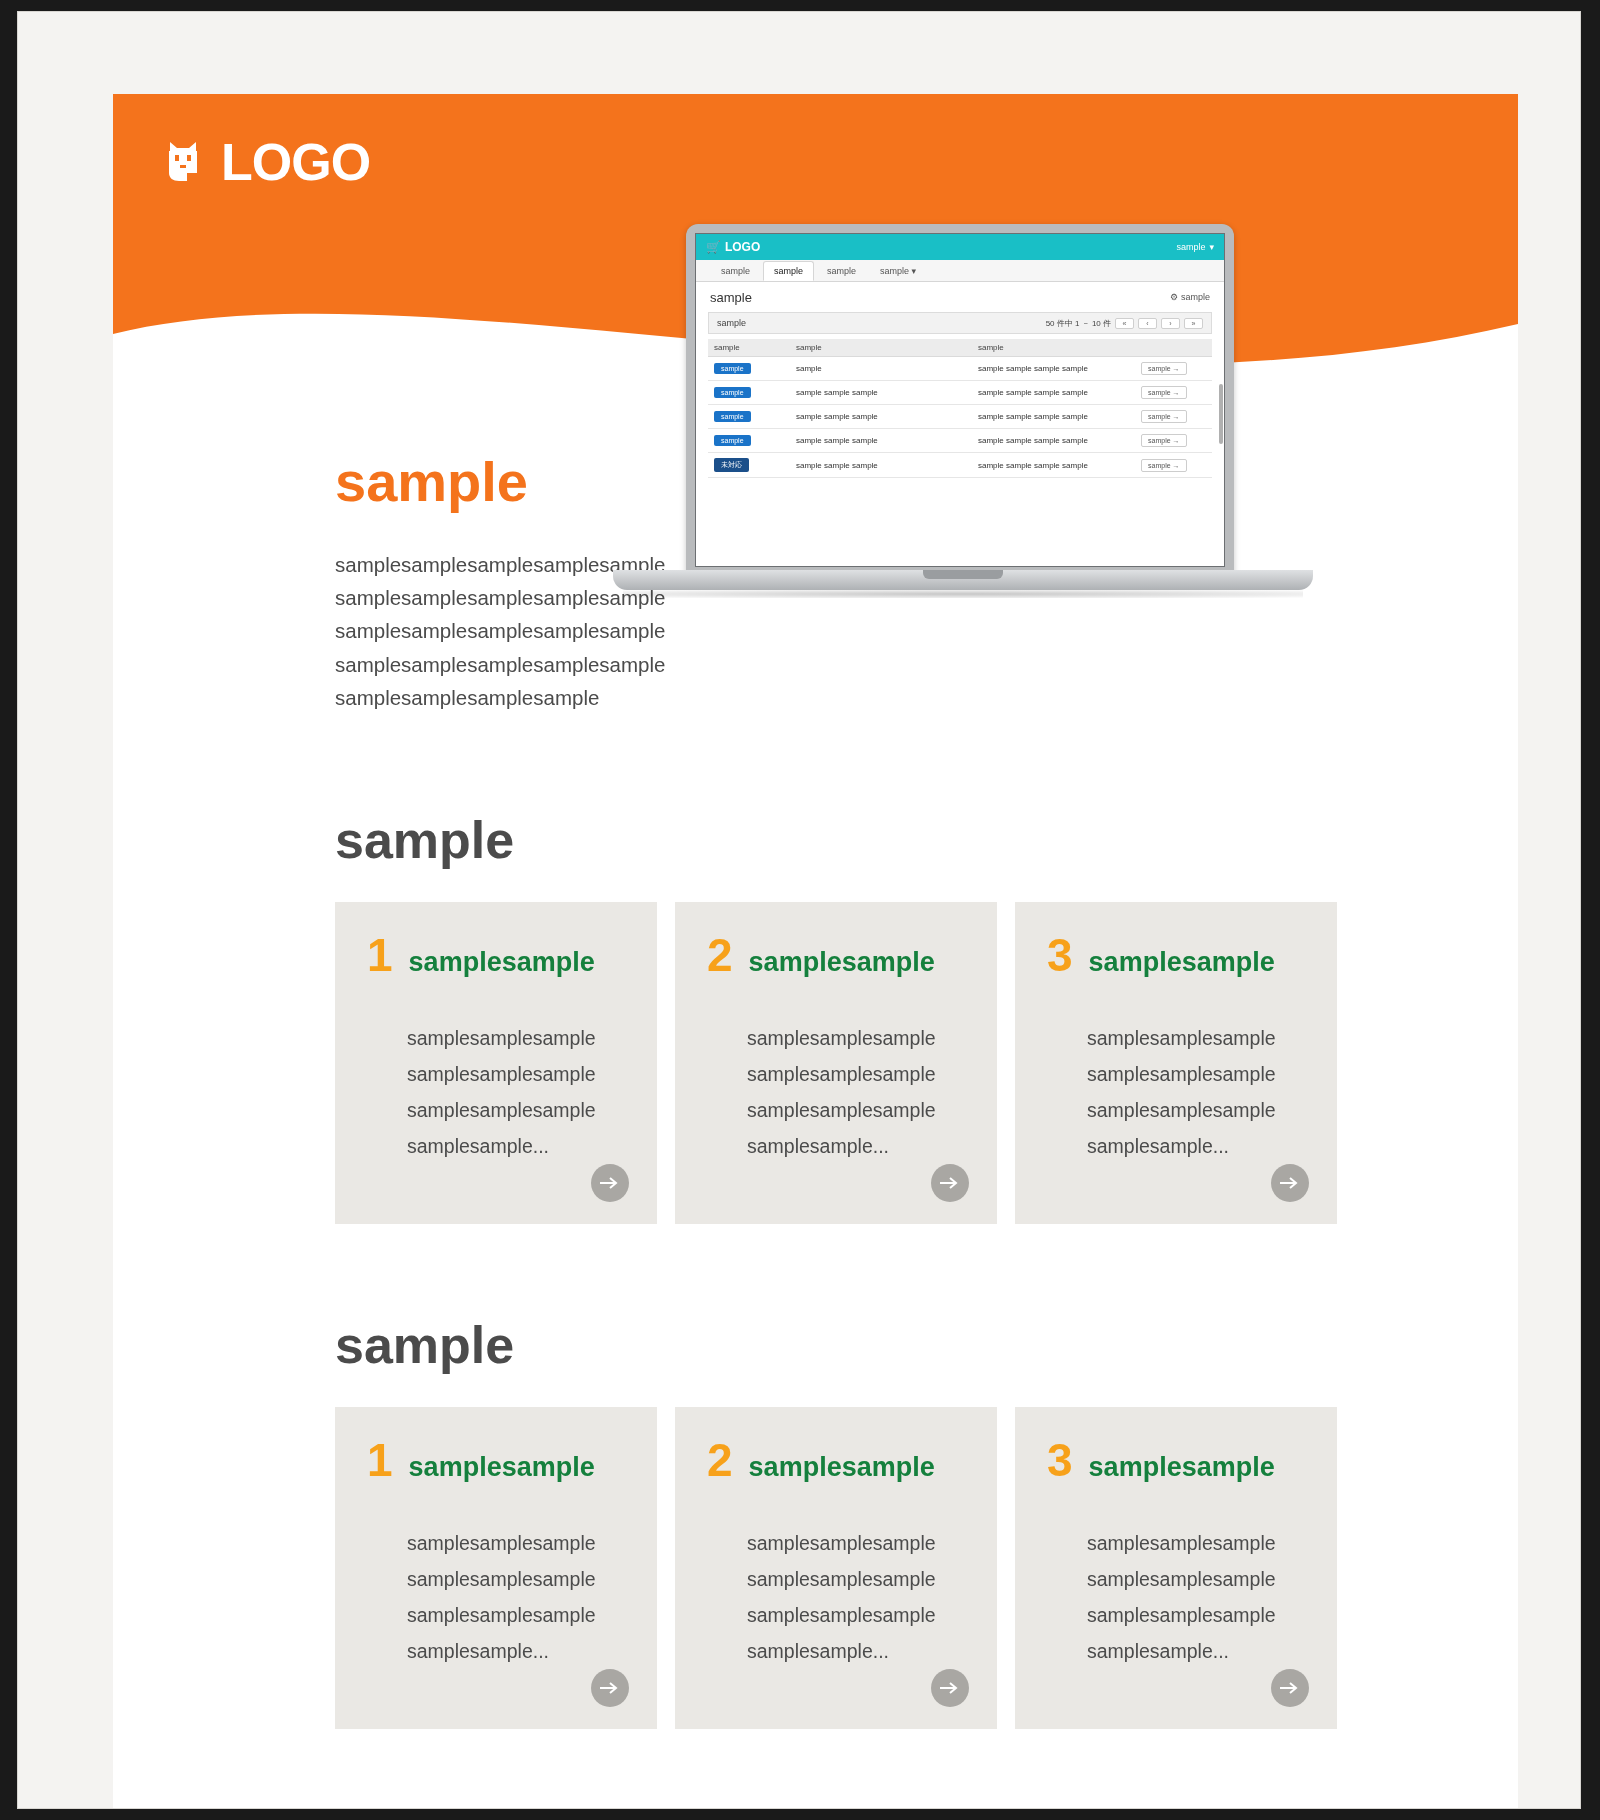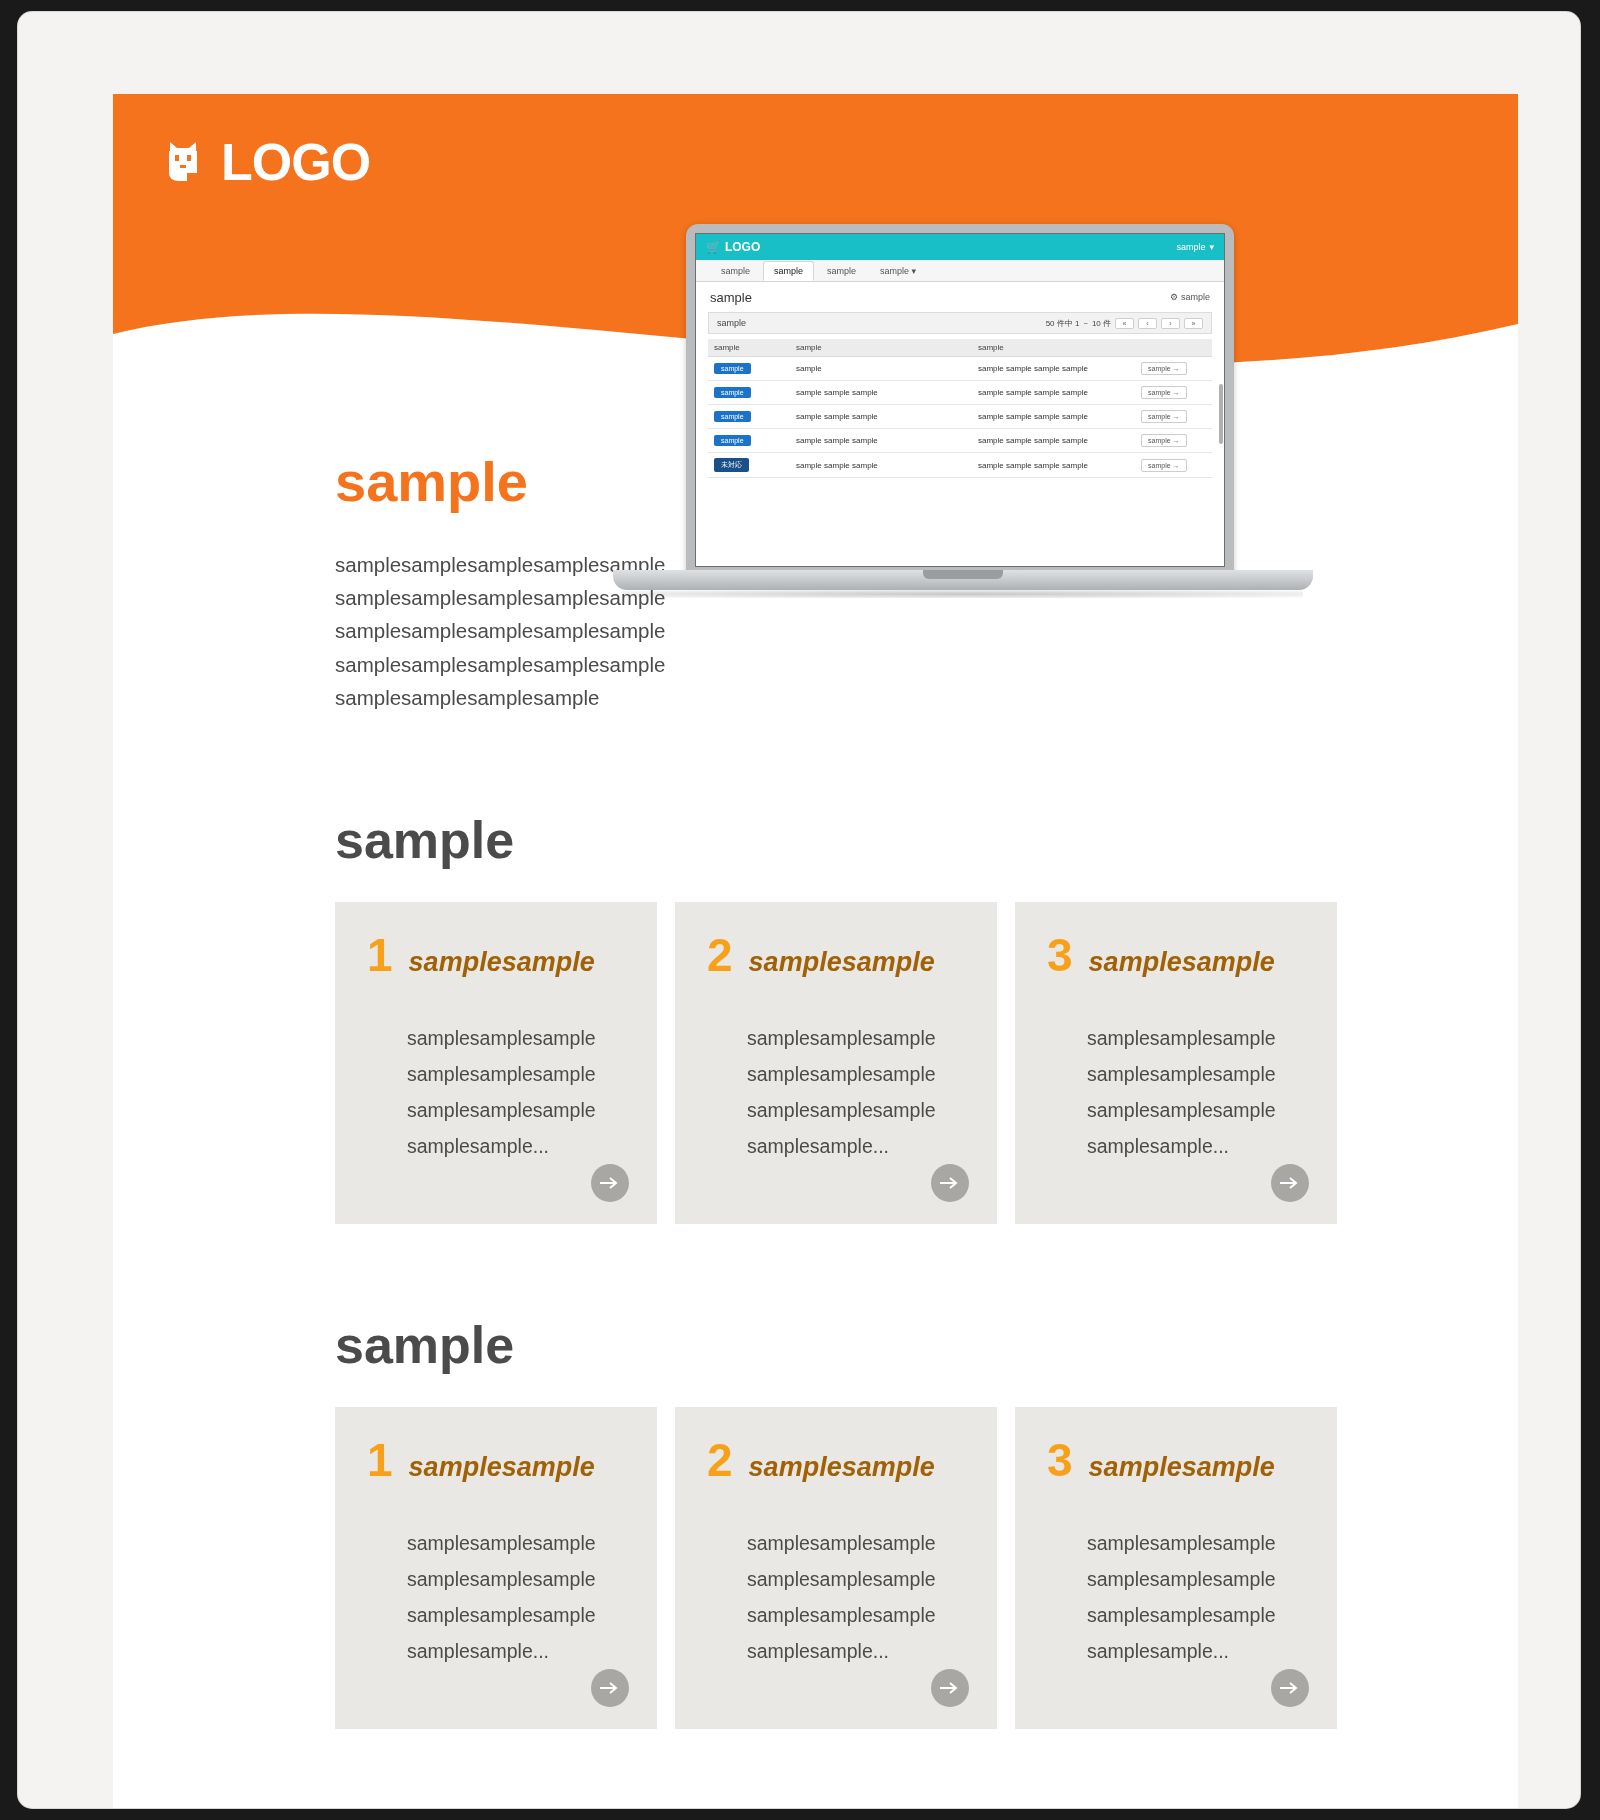--- a/index.html
+++ b/index.html
@@ -14,21 +14,20 @@
     overflow: hidden;
   }
   .page-frame {
     position: absolute;
     left: 18px;
     top: 12px;
     width: 1562px;
     height: 1796px;
     background: #f4f3f1;
     box-shadow: 0 0 0 1px #d8d6d2;
-    border-radius: 14px;
   }
   .site {
     position: absolute;
     left: 95px;
     top: 82px;
     width: 1405px;
     height: 1714px;
     background: #ffffff;
     overflow: hidden;
   }
@@ -312,25 +311,24 @@
     gap: 16px;
     margin-bottom: 42px;
   }
   .card-num {
     color: #f7a11a;
     font-size: 46px;
     font-weight: bold;
     line-height: 1;
   }
   .card-title {
-    color: #a16207;
+    color: #15803d;
     font-size: 27px;
     font-weight: bold;
     line-height: 1;
-    font-style: italic;
   }
   .card-body {
     color: #4b4b4b;
     font-size: 19.5px;
     line-height: 1.85;
     margin-left: 40px;
   }
   .card-arrow {
     position: absolute;
     right: 28px;

